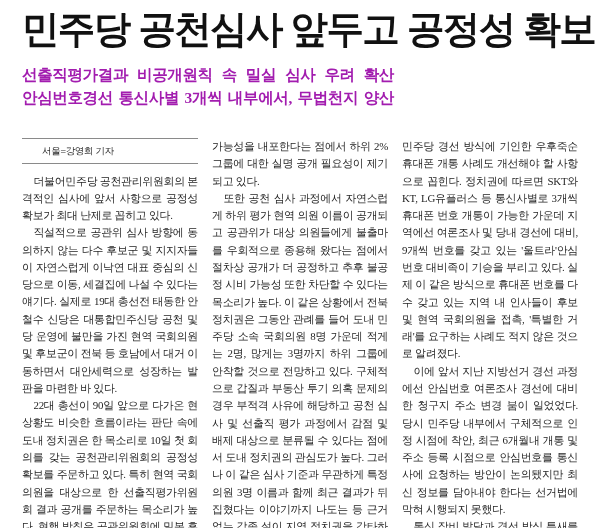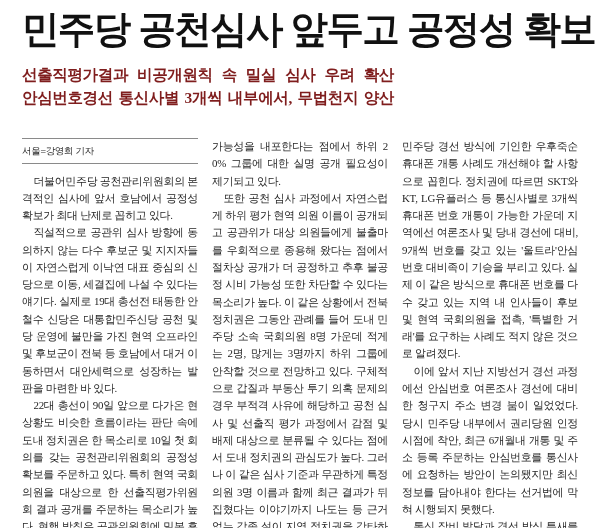--- a/index.html
+++ b/index.html
@@ -40,21 +40,21 @@
   .subheads {
     margin-top: 13px;
     width: 372px;
   }
   .subhead {
     font-family: "Liberation Serif", "DejaVu Serif", serif;
     font-weight: 700;
     font-size: 15.5px;
     line-height: 1.5;
     letter-spacing: -0.35px;
-    color: #7f1d1d;
+    color: #a21caf;
     text-align: justify;
     text-align-last: justify;
     white-space: nowrap;
   }
 
   
   .columns {
     position: absolute;
     left: 22px;
     top: 128px;
@@ -77,20 +77,21 @@
     background: #8a8a8a;
     width: 100%;
   }
   .byline {
     font-family: "Liberation Sans", "DejaVu Sans", sans-serif;
     font-size: 9.5px;
     line-height: 1;
     letter-spacing: -0.3px;
     color: #2b2b2b;
     padding: 7px 0 7px 0;
+    margin-left: 20px;
   }
 
   p.body {
     font-family: "Liberation Serif", "DejaVu Serif", serif;
     font-size: 10.9px;
     line-height: 1.585;
     letter-spacing: -0.25px;
     color: #252525;
     margin: 0;
     text-align: justify;
@@ -117,37 +118,37 @@
 
   <div class="columns">
 
     <div class="col">
       <div class="byline-block">
         <div class="rule"></div>
         <div class="byline">서울=강영희 기자</div>
         <div class="rule"></div>
       </div>
       <div>
-        <p class="body">더불어민주당 공천관리위원회의 본격적인 심사에 앞서 호남에서 공정성 확보가 최대 난제로 꼽히고 있다.</p>
-        <p class="body">직설적으로 공관위 심사 방향에 동의하지 않는 다수 후보군 및 지지자들이 자연스럽게 이낙연 대표 중심의 신당으로 이동, 세결집에 나설 수 있다는 얘기다. 실제로 19대 총선전 태동한 안철수 신당은 대통합민주신당 공천 및 당 운영에 불만을 가진 현역 오프라인 및 후보군이 전북 등 호남에서 대거 이동하면서 대안세력으로 성장하는 발판을 마련한 바 있다.</p>
+        <p class="body">더불어민주당 공천관리위원회의 본격적인 심사에 앞서 사항으로 공정성 확보가 최대 난제로 꼽히고 있다.</p>
+        <p class="body">직설적으로 공관위 심사 방향에 동의하지 않는 다수 후보군 및 지지자들이 자연스럽게 이낙연 대표 중심의 신당으로 이동, 세결집에 나설 수 있다는 얘기다. 실제로 19대 총선전 태동한 안철수 신당은 대통합민주신당 공천 및 당 운영에 불만을 가진 현역 국회의원 및 후보군이 전북 등 호남에서 대거 이동하면서 대안세력으로 성장하는 발판을 마련한 바 있다.</p>
         <p class="body">22대 총선이 90일 앞으로 다가온 현 상황도 비슷한 흐름이라는 판단 속에 도내 정치권은 한 목소리로 10일 첫 회의를 갖는 공천관리위원회의 공정성 확보를 주문하고 있다. 특히 현역 국회의원을 대상으로 한 선출직평가위원회 결과 공개를 주문하는 목소리가 높다. 현행 방침은 공관위원회에 밀봉 후 보고, 즉 비공개를 당규에 못박고 있지만 경우에 따라선 밀실 야합</p>
       </div>
     </div>
 
     <div class="col">
       <div>
-        <p class="body cont">가능성을 내포한다는 점에서 하위 20% 그룹에 대한 실명 공개 필요성이 제기되고 있다.</p>
+        <p class="body cont">가능성을 내포한다는 점에서 하위 2% 그룹에 대한 실명 공개 필요성이 제기되고 있다.</p>
         <p class="body">또한 공천 심사 과정에서 자연스럽게 하위 평가 현역 의원 이름이 공개되고 공관위가 대상 의원들에게 불출마를 우회적으로 종용해 왔다는 점에서 절차상 공개가 더 공정하고 추후 불공정 시비 가능성 또한 차단할 수 있다는 목소리가 높다. 이 같은 상황에서 전북 정치권은 그동안 관례를 들어 도내 민주당 소속 국회의원 8명 가운데 적게는 2명, 많게는 3명까지 하위 그룹에 안착할 것으로 전망하고 있다. 구체적으로 갑질과 부동산 투기 의혹 문제의 경우 부적격 사유에 해당하고 공천 심사 및 선출직 평가 과정에서 감점 및 배제 대상으로 분류될 수 있다는 점에서 도내 정치권의 관심도가 높다. 그러나 이 같은 심사 기준과 무관하게 특정 의원 3명 이름과 함께 최근 결과가 뒤집혔다는 이야기까지 나도는 등 근거 없는 각종 설이 지역 정치권을 강타하고 있다. 구체적으로 A 의원이 이번 소문의 근원으로 알려진 가운데 직접 동료 의원 이름까지 언급한 것으로 알려져 선출직 평가 결과를 둘러싼 파장은 불가피해 보인다.</p>
 
       </div>
     </div>
 
     <div class="col">
       <div>
         <p class="body cont">민주당 경선 방식에 기인한 우후죽순 휴대폰 개통 사례도 개선해야 할 사항으로 꼽힌다. 정치권에 따르면 SKT와 KT, LG유플러스 등 통신사별로 3개씩 휴대폰 번호 개통이 가능한 가운데 지역에선 여론조사 및 당내 경선에 대비, 9개씩 번호를 갖고 있는 '울트라'안심번호 대비족이 기승을 부리고 있다. 실제 이 같은 방식으로 휴대폰 번호를 다수 갖고 있는 지역 내 인사들이 후보 및 현역 국회의원을 접촉, '특별한 거래'를 요구하는 사례도 적지 않은 것으로 알려졌다.</p>
-        <p class="body">이에 앞서 지난 지방선거 경선 과정에선 안심번호 여론조사 경선에 대비한 청구지 주소 변경 붐이 일었었다. 당시 민주당 내부에서 권리당원 인정 시점에 착안, 최근 6개월내 개통 및 주소 등록 주문하는 안심번호를 통신사에 요청하는 방안이 논의됐지만 최신 정보를 담아내야 한다는 선거법에 막혀 시행되지 못했다.</p>
+        <p class="body">이에 앞서 지난 지방선거 경선 과정에선 안심번호 여론조사 경선에 대비한 청구지 주소 변경 붐이 일었었다. 당시 민주당 내부에서 구체적으로 인정 시점에 착안, 최근 6개월내 개통 및 주소 등록 시점으로 안심번호를 통신사에 요청하는 방안이 논의됐지만 최신 정보를 담아내야 한다는 선거법에 막혀 시행되지 못했다.</p>
         <p class="body">통신 장비 발달과 경선 방식 틈새를 노리는 다양한 탈법적 시도에 분통을 터트리는 후보군들이 적지 않은 가운데 전북 정치권 안팎에선 직접 투표, 즉 오프라인 경선으로 회귀까지 제안하는 목소리가 확산하고 있다.</p>
 
       </div>
     </div>
 
   </div>
 </div>
 
 </body></html>

